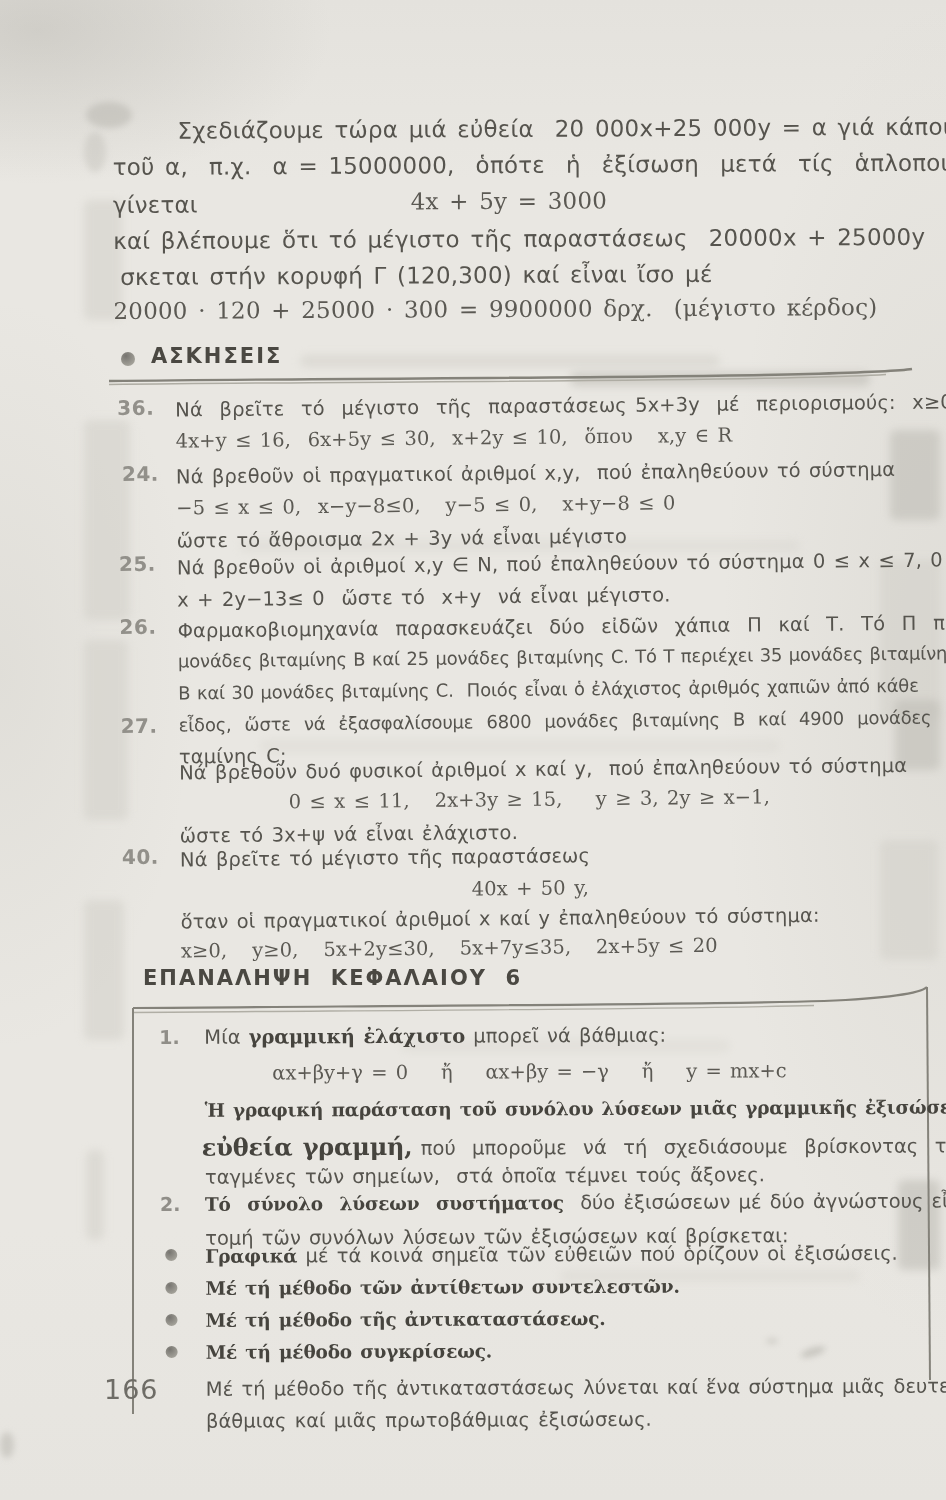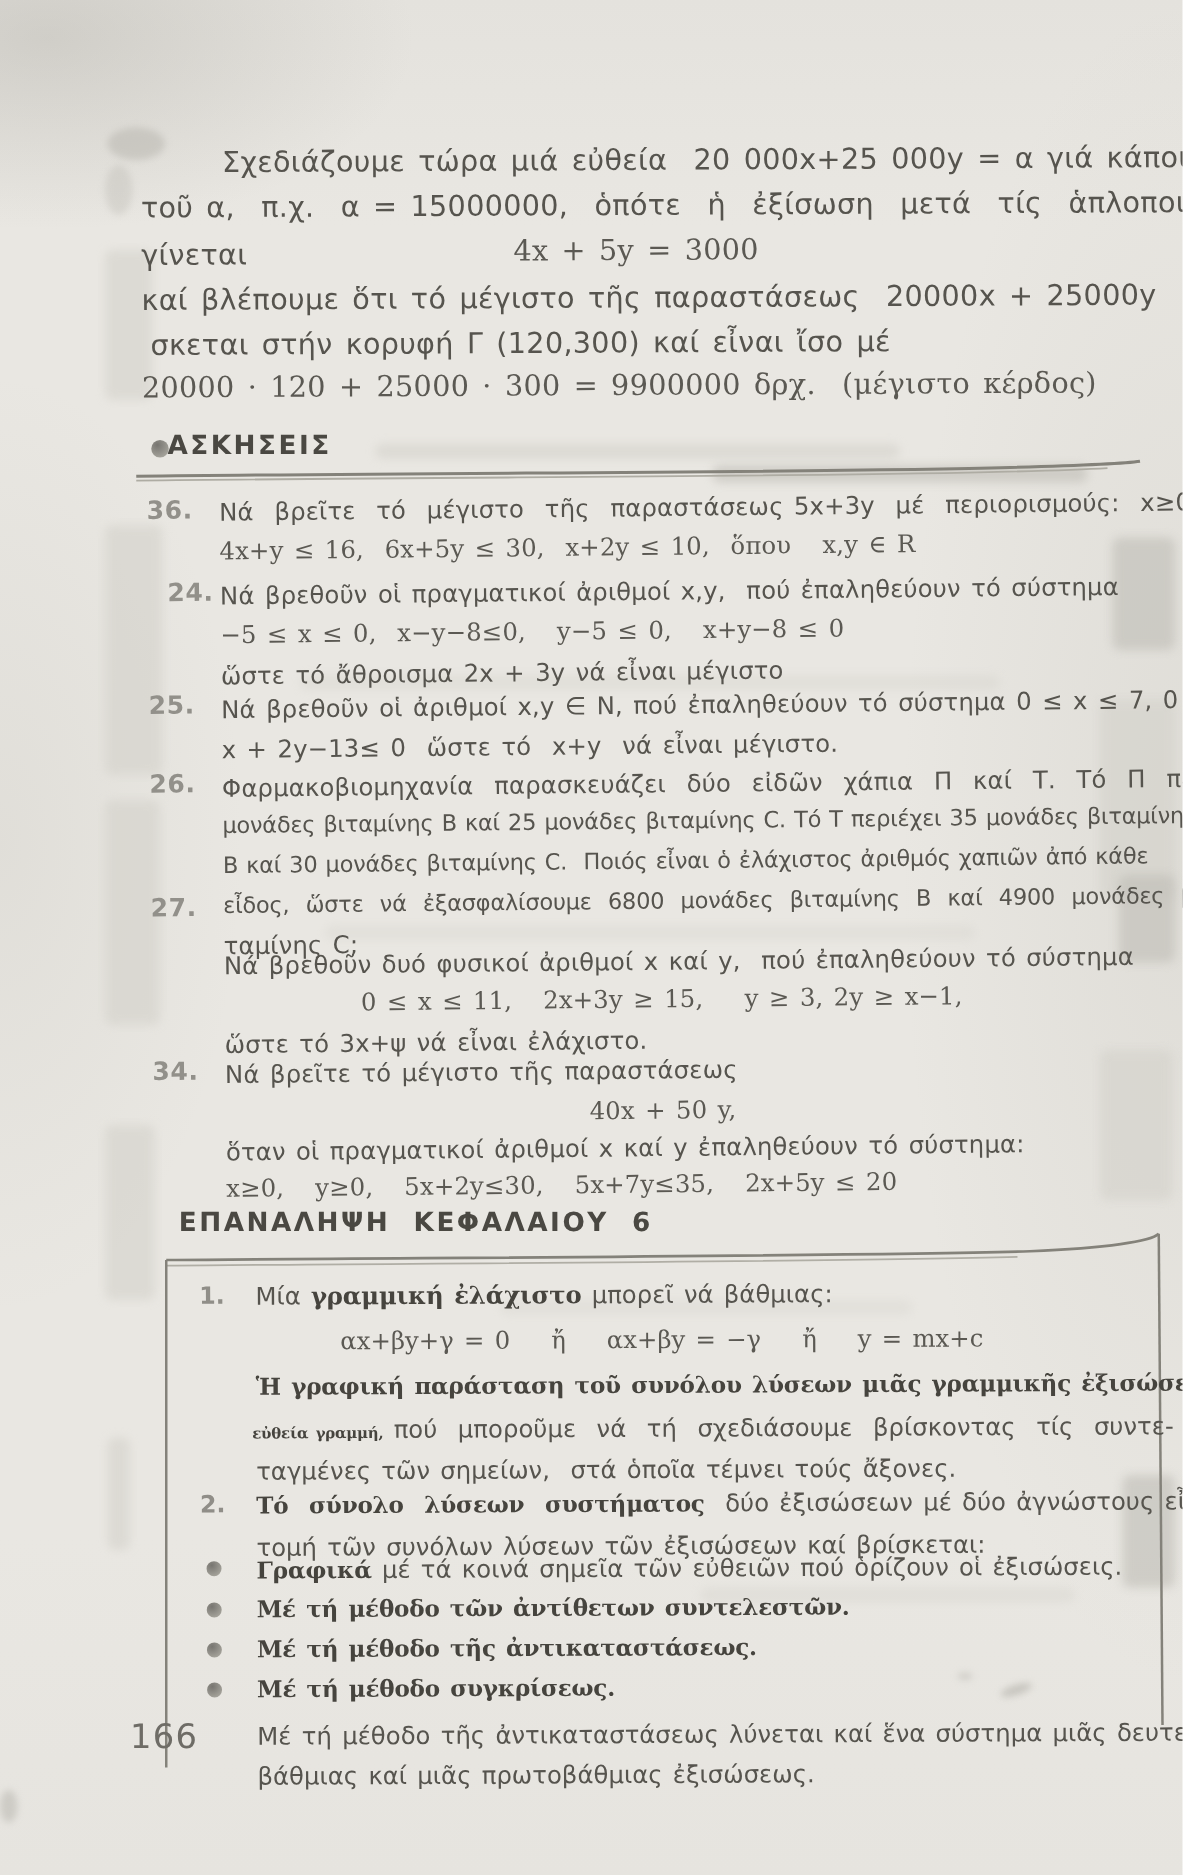--- a/index.html
+++ b/index.html
@@ -70,73 +70,73 @@
   <div class="t intro" style="left:178px;top:118px">Σχεδιάζουμε τώρα μιά εὐθεία  20 000x+25 000y = α γιά κάποια τιμή</div>
   <div class="t intro" style="left:113px;top:154px">τοῦ α,  π.χ.  α = 15000000,  ὁπότε  ἡ  ἐξίσωση  μετά  τίς  ἁπλοποιήσεις</div>
   <div class="t intro" style="left:113px;top:192px">γίνεται</div>
   <div class="t intro math ctr" style="left:113px;top:190px;width:792px">4x + 5y = 3000</div>
   <div class="t intro" style="left:113px;top:228px">καί βλέπουμε ὅτι τό μέγιστο τῆς παραστάσεως  20000x + 25000y  βρί-</div>
   <div class="t intro" style="left:120px;top:264px">σκεται στήν κορυφή Γ (120,300) καί εἶναι ἴσο μέ</div>
   <div class="t intro math ctr" style="left:113px;top:298px;width:760px">20000 · 120 + 25000 · 300 = 9900000 δρχ.  (μέγιστο κέρδος)</div>
 </div>
 
 <span class="bullet b13" style="left:121px;top:352px"></span>
-<div class="t hdr" style="left:134px;top:344px">ΑΣΚΗΣΕΙΣ</div>
+<div class="t hdr" style="left:151px;top:344px">ΑΣΚΗΣΕΙΣ</div>
 <svg style="left:108px;top:368px" width="806" height="20">
   <path d="M1,13 C260,10 560,10 700,6 C770,4 795,2.5 804,1" stroke="#84827a" stroke-width="2.4" fill="none"></path>
   <path d="M1,16.5 C260,13.5 540,13.5 690,9.5 C735,8.5 762,7.5 778,6.5" stroke="#aeaca3" stroke-width="1.5" fill="none"></path>
 </svg>
 
 <div class="rot-ex">
   <div class="t num" style="left:120px;top:396px">36.</div>
   <div class="t ex" style="left:178px;top:399px">Νά  βρεῖτε  τό  μέγιστο  τῆς  παραστάσεως 5x+3y  μέ  περιορισμούς:  x≥0,  y≥0,</div>
   <div class="t ex math" style="left:178px;top:430px">4x+y ≤ 16,  6x+5y ≤ 30,  x+2y ≤ 10,  ὅπου   x,y ∈ R</div>
 
-  <div class="t num" style="left:136px;top:462px">24.</div>
+  <div class="t num" style="left:124px;top:462px">24.</div>
   <div class="t ex" style="left:178px;top:466px">Νά βρεθοῦν οἱ πραγματικοί ἀριθμοί x,y,  πού ἐπαληθεύουν τό σύστημα</div>
   <div class="t ex math" style="left:178px;top:497px">−5 ≤ x ≤ 0,  x−y−8≤0,   y−5 ≤ 0,   x+y−8 ≤ 0</div>
   <div class="t ex" style="left:178px;top:530px">ὥστε τό ἄθροισμα 2x + 3y νά εἶναι μέγιστο</div>
 
   <div class="t num" style="left:120px;top:552px">25.</div>
   <div class="t ex" style="left:178px;top:557px">Νά βρεθοῦν οἱ ἀριθμοί x,y ∈ N, πού ἐπαληθεύουν τό σύστημα 0 ≤ x ≤ 7, 0 ≤y≤5,</div>
   <div class="t ex" style="left:178px;top:589px">x + 2y−13≤ 0  ὥστε τό  x+y  νά εἶναι μέγιστο.</div>
 
   <div class="t num" style="left:120px;top:615px">26.</div>
   <div class="t ex" style="left:178px;top:620px">Φαρμακοβιομηχανία  παρασκευάζει  δύο  εἰδῶν  χάπια  Π  καί  Τ.  Τό  Π  περιέχει  40</div>
   <div class="t ex26" style="left:178px;top:651px;position:absolute;white-space:pre;color:#56544e;">μονάδες βιταμίνης Β καί 25 μονάδες βιταμίνης C. Τό Τ περιέχει 35 μονάδες βιταμίνης</div>
   <div class="t ex26" style="left:178px;top:683px;position:absolute;white-space:pre;color:#56544e;">Β καί 30 μονάδες βιταμίνης C.  Ποιός εἶναι ὁ ἐλάχιστος ἀριθμός χαπιῶν ἀπό κάθε</div>
   <div class="t ex26" style="left:178px;top:715px;position:absolute;white-space:pre;color:#56544e;">εἶδος,  ὥστε  νά  ἐξασφαλίσουμε  6800  μονάδες  βιταμίνης  Β  καί  4900  μονάδες  βι-</div>
   <div class="t ex" style="left:178px;top:746px">ταμίνης C;</div>
 
   <div class="t num" style="left:120px;top:714px">27.</div>
   <div class="t ex" style="left:178px;top:762px">Νά βρεθοῦν δυό φυσικοί ἀριθμοί x καί y,  πού ἐπαληθεύουν τό σύστημα</div>
   <div class="t ex math ctr" style="left:178px;top:792px;width:700px">0 ≤ x ≤ 11,   2x+3y ≥ 15,    y ≥ 3, 2y ≥ x−1,</div>
   <div class="t ex" style="left:178px;top:825px">ὥστε τό 3x+ψ νά εἶναι ἐλάχιστο.</div>
 
-  <div class="t num" style="left:120px;top:845px">34.</div>
+  <div class="t num" style="left:120px;top:845px">40.</div>
   <div class="t ex" style="left:178px;top:849px">Νά βρεῖτε τό μέγιστο τῆς παραστάσεως</div>
   <div class="t ex math ctr" style="left:178px;top:881px;width:700px">40x + 50 y,</div>
   <div class="t ex" style="left:178px;top:911px">ὅταν οἱ πραγματικοί ἀριθμοί x καί y ἐπαληθεύουν τό σύστημα:</div>
   <div class="t ex math" style="left:178px;top:940px">x≥0,   y≥0,   5x+2y≤30,   5x+7y≤35,   2x+5y ≤ 20</div>
 </div>
 
 <div class="t hdr" style="left:143px;top:966px">ΕΠΑΝΑΛΗΨΗ  ΚΕΦΑΛΑΙΟΥ  6</div>
 <svg style="left:124px;top:978px" width="816" height="442">
   <path d="M9,30 C240,28 560,27 700,23 C762,20.5 797,15 803,9" stroke="#84827a" stroke-width="2.2" fill="none"></path>
   <path d="M9,34.5 C240,32.5 540,31.5 690,27.5" stroke="#b0aea5" stroke-width="1.4" fill="none"></path>
   <path d="M803,9 L806,402" stroke="#84827a" stroke-width="2" fill="none"></path>
   <path d="M9,30 L9,436" stroke="#84827a" stroke-width="2" fill="none"></path>
 </svg>
 
 <div class="rot-rev">
   <div class="t rnum" style="left:160px;top:1026px">1.</div>
   <div class="t rev" style="left:205px;top:1026px"><span>Μία </span><span class="rbold">γραμμική ἐλάχιστο</span><span> μπορεῖ νά βάθμιας:</span></div>
   <div class="t rev math ctr" style="left:160px;top:1062px;width:740px">αx+βy+γ = 0    ἤ    αx+βy = −γ    ἤ    y = mx+c</div>
   <div class="t rev rbold" style="left:205px;top:1100px;font-size:18.5px">Ἡ γραφική παράσταση τοῦ συνόλου λύσεων μιᾶς γραμμικῆς ἐξισώσεως εἶναι</div>
-  <div class="t rev" style="left:202px;top:1133px"><span class="rbold" style="font-size:12px">εὐθεία γραμμή,</span><span> πού  μποροῦμε  νά  τή  σχεδιάσουμε  βρίσκοντας  τίς  συντε-</span></div>
+  <div class="t rev" style="left:202px;top:1133px"><span class="rbold" style="font-size:24px">εὐθεία γραμμή,</span><span> πού  μποροῦμε  νά  τή  σχεδιάσουμε  βρίσκοντας  τίς  συντε-</span></div>
   <div class="t rev" style="left:205px;top:1166px">ταγμένες τῶν σημείων,  στά ὁποῖα τέμνει τούς ἄξονες.</div>
 
   <div class="t rnum" style="left:160px;top:1193px">2.</div>
   <div class="t rev" style="left:205px;top:1193px"><span class="rbold" style="font-size:18.5px">Τό  σύνολο  λύσεων  συστήματος</span><span>  δύο ἐξισώσεων μέ δύο ἀγνώστους εἶναι ἡ</span></div>
   <div class="t rev" style="left:205px;top:1227px">τομή τῶν συνόλων λύσεων τῶν ἐξισώσεων καί βρίσκεται:</div>
 
   <span class="bullet b12" style="left:165px;top:1249px"></span>
   <div class="t rev" style="left:205px;top:1245px"><span class="rbold" style="font-size:18.5px">Γραφικά</span><span> μέ τά κοινά σημεῖα τῶν εὐθειῶν πού ὁρίζουν οἱ ἐξισώσεις.</span></div>
   <span class="bullet b12" style="left:165px;top:1282px"></span>
   <div class="t rev rbold" style="left:205px;top:1278px;font-size:18.5px">Μέ τή μέθοδο τῶν ἀντίθετων συντελεστῶν.</div>

